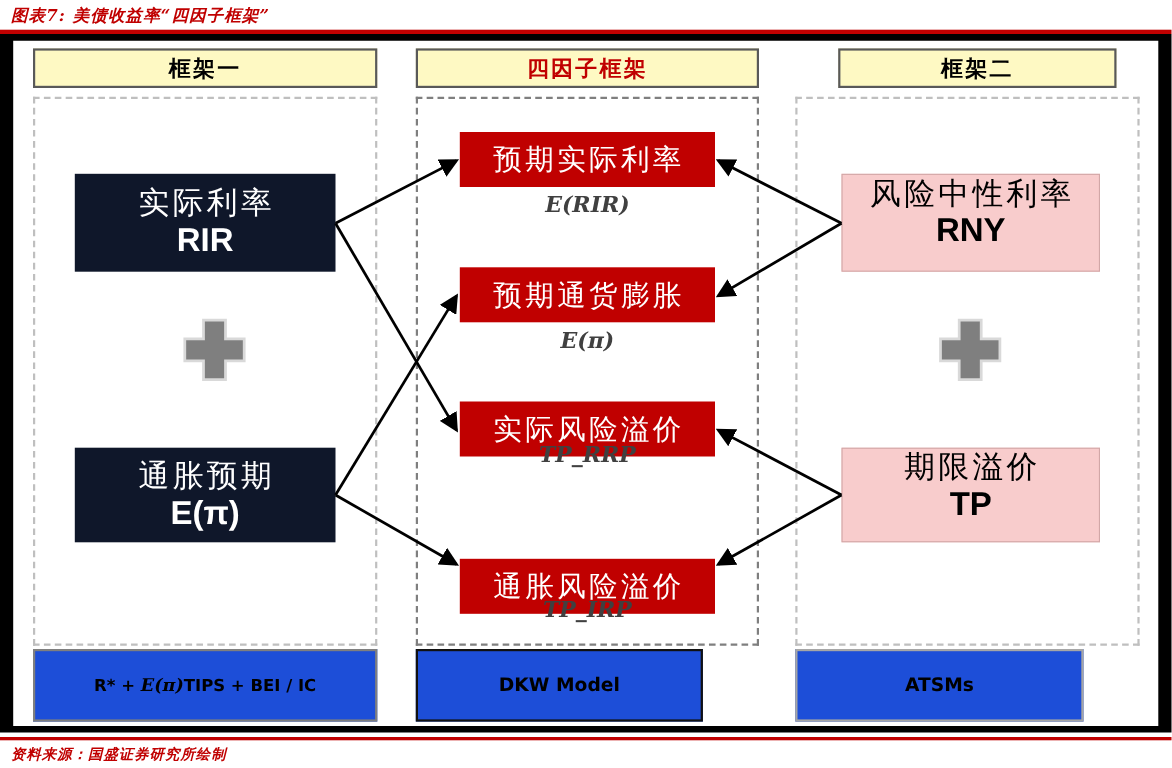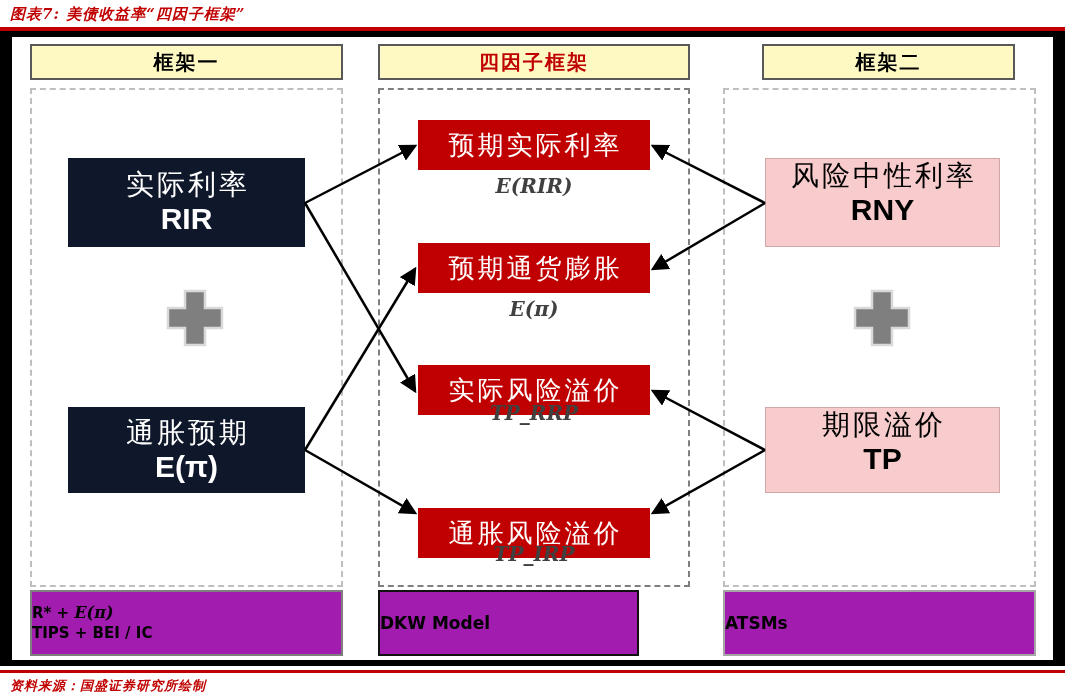--- a/index.html
+++ b/index.html
@@ -24,27 +24,27 @@
     font-weight:bold;font-size:20px;letter-spacing:2px;
   }
   #hdr1{left:18px;width:313px;}
   #hdr2{left:366px;width:312px;color:#C00000;}
   #hdr3{left:750px;width:253px;}
   .dash-col{position:absolute;top:51px;height:499px;box-sizing:border-box;}
   #dash1{left:18px;width:313px;border:2px dashed #BFBFBF;}
   #dash2{left:366px;width:312px;border:2px dashed #7F7F7F;}
   #dash3{left:711px;width:313px;border:2px dashed #BFBFBF;}
   .bottom-box{
-    position:absolute;top:553px;height:66px;box-sizing:border-box;background:#a21caf;
-    display:flex;flex-direction:column;align-items:flex-start;justify-content:center;
+    position:absolute;top:553px;height:66px;box-sizing:border-box;background:#1d4ed8;
+    display:flex;flex-direction:row;align-items:center;justify-content:center;
     font-weight:bold;text-align:center;line-height:1.35;
   }
   #bot1{left:18px;width:313px;border:2px solid #7F7F7F;font-size:15px;}
   #bot2{left:366px;width:261px;border:2px solid #111;font-size:17px;}
-  #bot3{left:711px;width:313px;border:2px solid #A6A6A6;font-size:17px;}
+  #bot3{left:711px;width:262px;border:2px solid #A6A6A6;font-size:17px;}
   .math{font:italic bold 16px "DejaVu Serif",serif;}
   .blue-box{
     position:absolute;left:56px;width:237px;background:#0f172a;color:#fff;
     display:flex;flex-direction:column;align-items:center;justify-content:center;
   }
   #blue1{top:121px;height:89px;}
   #blue2{top:370px;height:86px;}
   .cn{font:400 28px "DejaVu Serif",serif;letter-spacing:3px;text-indent:3px;line-height:1.2;}
   .en{font:bold 30px "Liberation Sans","DejaVu Sans",sans-serif;line-height:1.15;}
   .pink-box{

